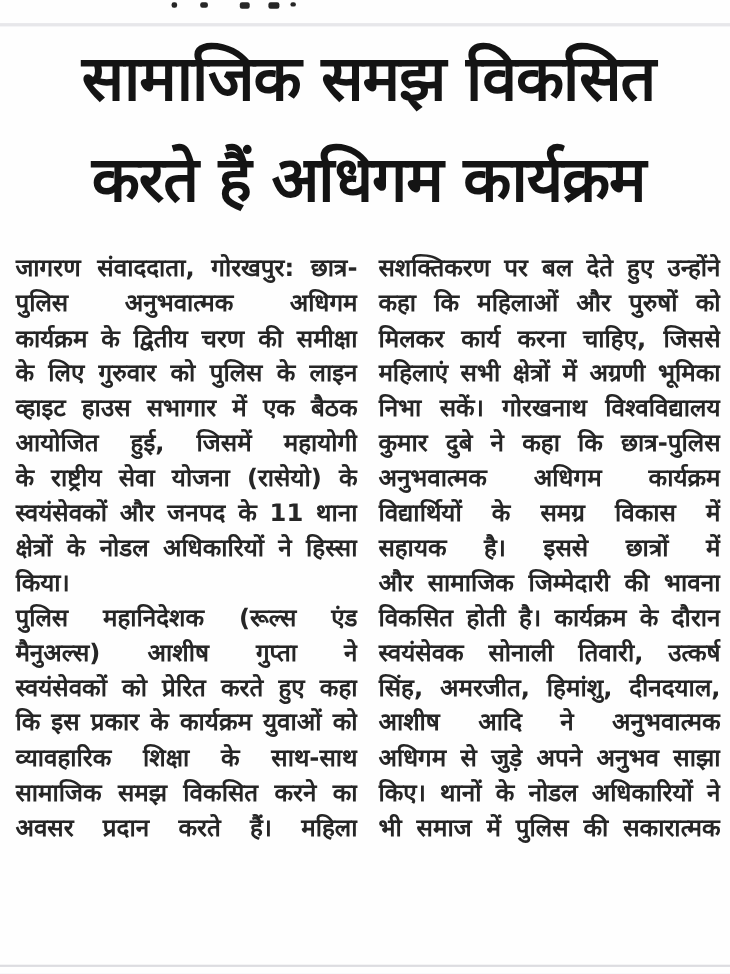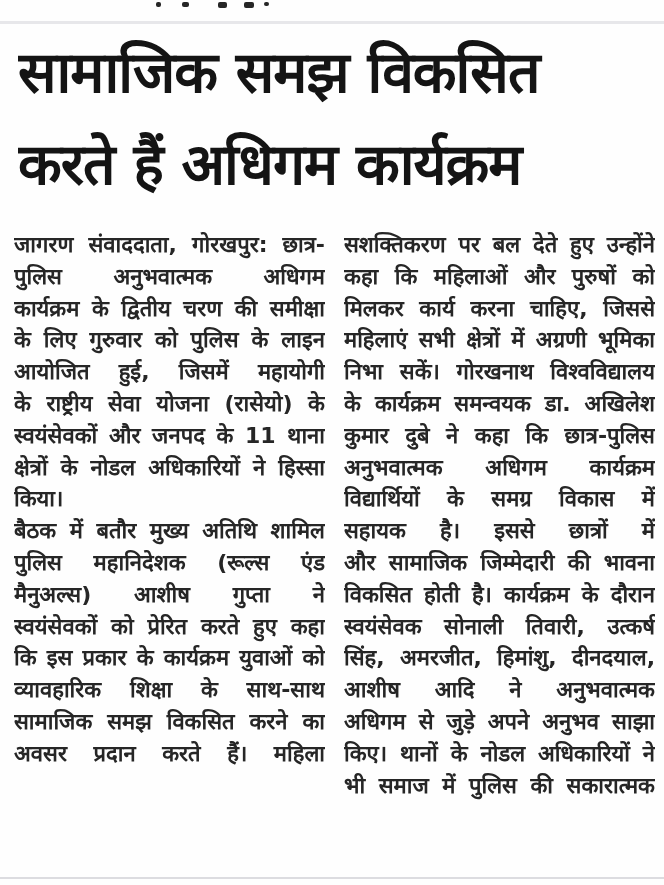--- a/index.html
+++ b/index.html
@@ -46,20 +46,21 @@
     position: absolute;
     top: 26px; left: 18px; right: 12px;
     margin: 0;
     font-weight: 700;
     font-size: 57px;
     line-height: 92px;
     letter-spacing: -1px;
     color: #141414;
     white-space: nowrap;
     overflow: hidden;
+    text-align: center;
   }
   .headline .hl { display: block; height: 92px; }
 
   .body-cols {
     position: absolute;
     top: 229px;
     left: 14px;
     right: 9px;
     display: flex;
     gap: 19px;
@@ -108,42 +109,41 @@
     <span class="hl">करते हैं अधिगम कार्यक्रम</span>
   </h1>
 
   <div class="body-cols">
 
     <div class="col">
       <div class="ln">जागरण संवाददाता, गोरखपुर: छात्र-</div>
       <div class="ln">पुलिस अनुभवात्मक अधिगम</div>
       <div class="ln">कार्यक्रम के द्वितीय चरण की समीक्षा</div>
       <div class="ln">के लिए गुरुवार को पुलिस के लाइन</div>
+      <div class="ln">व्हाइट हाउस सभागार में एक बैठक</div>
       <div class="ln">आयोजित हुई, जिसमें महायोगी</div>
       <div class="ln">के राष्ट्रीय सेवा योजना (रासेयो) के</div>
       <div class="ln">स्वयंसेवकों और जनपद के 11 थाना</div>
       <div class="ln">क्षेत्रों के नोडल अधिकारियों ने हिस्सा</div>
       <div class="ln last">किया।</div>
-      <div class="ln">बैठक में बतौर मुख्य अतिथि शामिल</div>
       <div class="ln">पुलिस महानिदेशक (रूल्स एंड</div>
       <div class="ln">मैनुअल्स) आशीष गुप्ता ने</div>
       <div class="ln">स्वयंसेवकों को प्रेरित करते हुए कहा</div>
       <div class="ln">कि इस प्रकार के कार्यक्रम युवाओं को</div>
       <div class="ln">व्यावहारिक शिक्षा के साथ-साथ</div>
       <div class="ln">सामाजिक समझ विकसित करने का</div>
       <div class="ln">अवसर प्रदान करते हैं। महिला</div>
     </div>
 
     <div class="col">
       <div class="ln">सशक्तिकरण पर बल देते हुए उन्होंने</div>
       <div class="ln">कहा कि महिलाओं और पुरुषों को</div>
       <div class="ln">मिलकर कार्य करना चाहिए, जिससे</div>
       <div class="ln">महिलाएं सभी क्षेत्रों में अग्रणी भूमिका</div>
       <div class="ln">निभा सकें। गोरखनाथ विश्वविद्यालय</div>
-      <div class="ln">के कार्यक्रम समन्वयक डा. अखिलेश</div>
       <div class="ln">कुमार दुबे ने कहा कि छात्र-पुलिस</div>
       <div class="ln">अनुभवात्मक अधिगम कार्यक्रम</div>
       <div class="ln">विद्यार्थियों के समग्र विकास में</div>
       <div class="ln">सहायक है। इससे छात्रों में</div>
       <div class="ln">और सामाजिक जिम्मेदारी की भावना</div>
       <div class="ln">विकसित होती है। कार्यक्रम के दौरान</div>
       <div class="ln">स्वयंसेवक सोनाली तिवारी, उत्कर्ष</div>
       <div class="ln">सिंह, अमरजीत, हिमांशु, दीनदयाल,</div>
       <div class="ln">आशीष आदि ने अनुभवात्मक</div>
       <div class="ln">अधिगम से जुड़े अपने अनुभव साझा</div>

